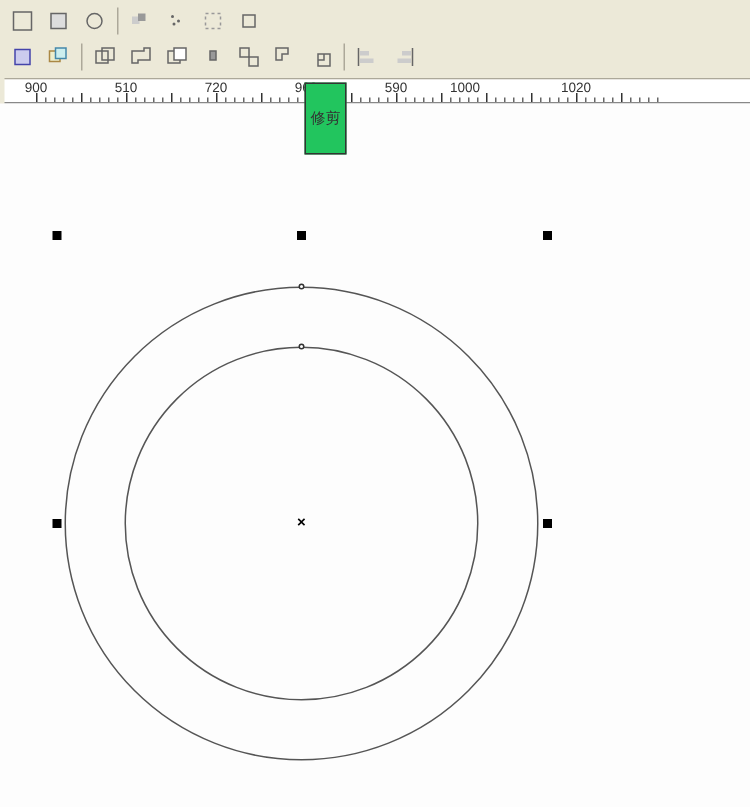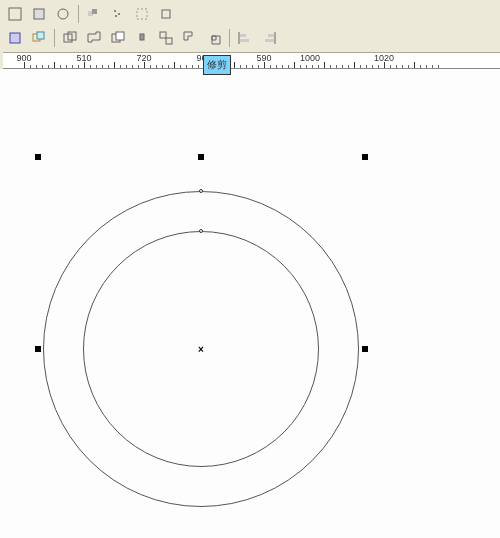--- a/index.html
+++ b/index.html
@@ -69,24 +69,24 @@
     .ruler-label {
       position: absolute;
       top: 0;
       transform: translateX(-50%);
       font-size: 9px;
     }
     .ruler-tooltip {
       position: absolute;
       top: 2px;
       left: 203px;
-      background: #7dd3fc;
+      background: #22c55e;
       border: 1px solid #333;
       font-size: 10px;
-      padding: 2px 3px;
+      padding: 16px 3px;
       z-index: 10;
     }
     .canvas-area {
       position: relative;
       width: 500px;
       height: 490px;
       background: #fdfdfd;
     }
     .selection-handle {
       position: absolute;

